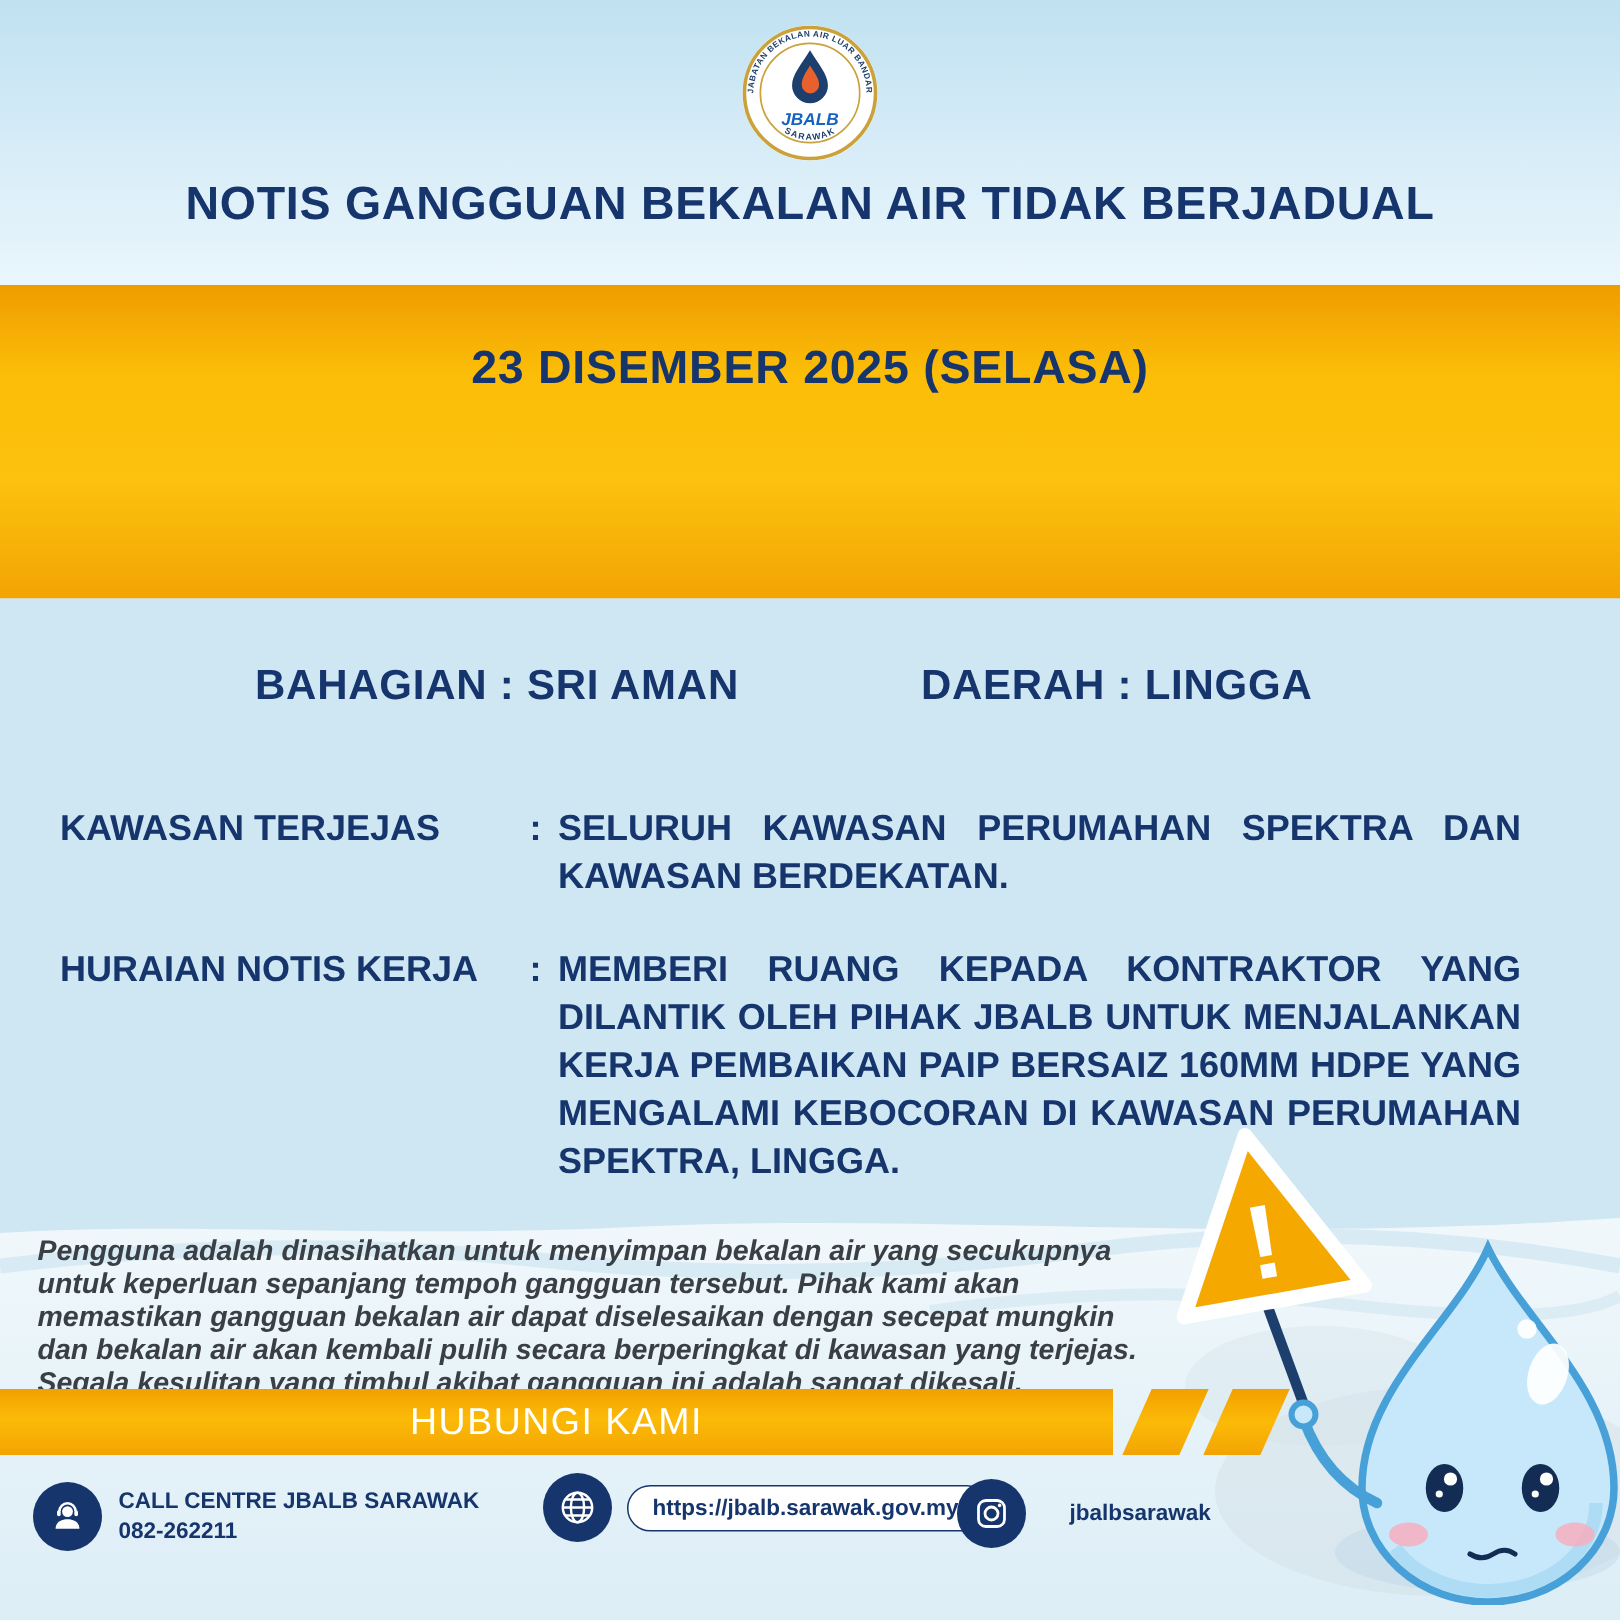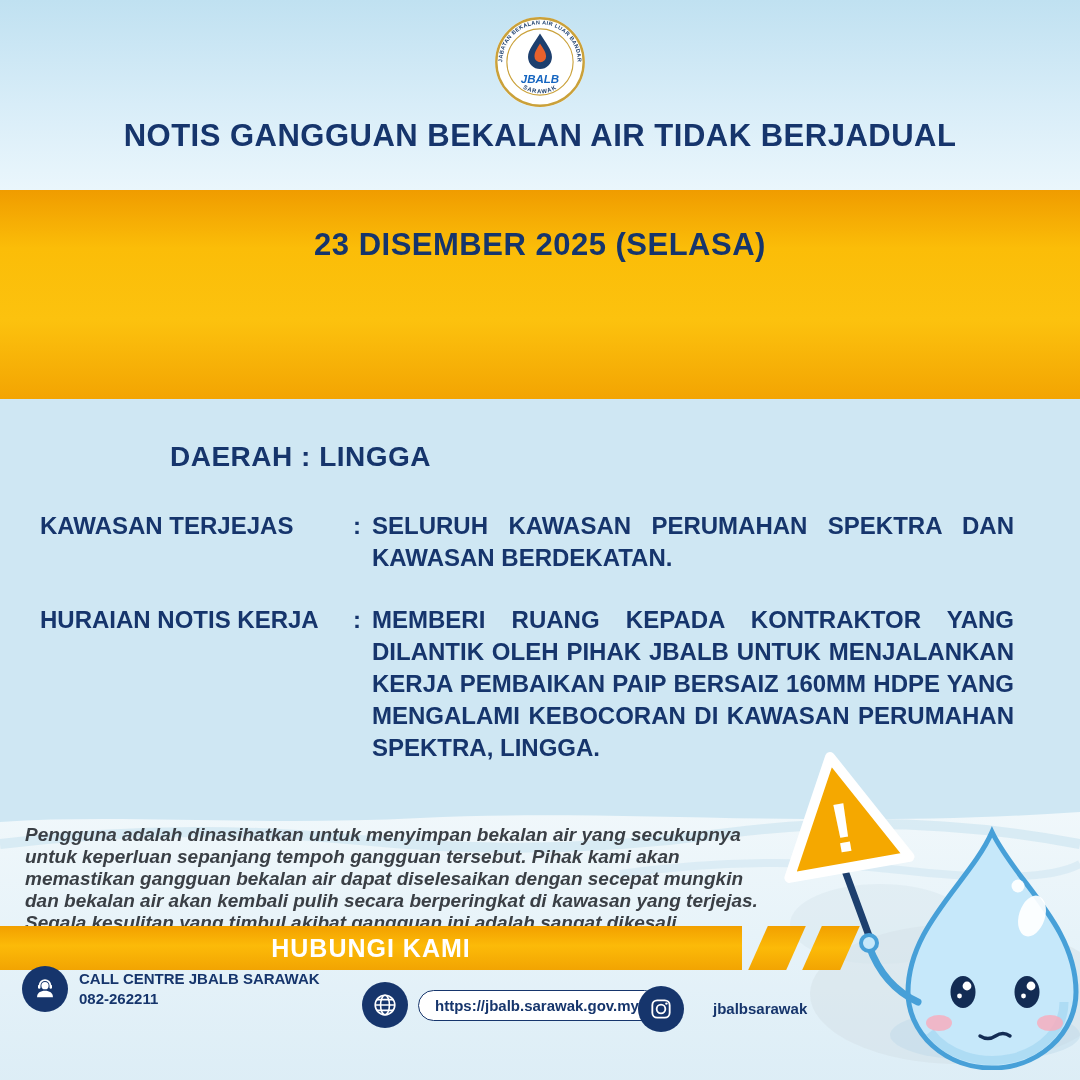--- a/index.html
+++ b/index.html
@@ -15,44 +15,44 @@
   
   .sched-banner { height:209px; background:linear-gradient(180deg,#f09c00 0%, #fbbd08 28%, #fcc20e 62%, #f3a402 100%);
                   text-align:center; padding-top:32px; }
   .sched-line { font-size:31px; font-weight:bold; color:#16356c; line-height:46px; letter-spacing:0.5px; }
 
   
   .details { height:405px; background:#cfe7f3; padding-top:42px; }
   .region-row { display:flex; justify-content:space-between; padding:0 205px 0 170px; }
   .region-item { font-size:28px; font-weight:bold; color:#16356c; letter-spacing:0.5px; }
   .detail-row { display:grid; grid-template-columns:302px 30px 1fr; padding:0 66px 0 40px; align-items:start; }
-  .detail-row.first { margin-top:37px; }
+  .detail-row.first { margin-top:64px; }
   .detail-row.second { margin-top:30px; }
   .detail-label, .detail-colon, .detail-value { font-size:24px; font-weight:bold; color:#16356c; line-height:32px; }
   .detail-colon { text-align:center; }
   .detail-value { text-align:justify; text-align-last:left; }
 
   
   .footer { position:relative; height:288px; background:linear-gradient(180deg,#f1f8fb 0%, #e7f3f9 45%, #dcedf6 100%); }
   .splash-decor { position:absolute; inset:0; pointer-events:none; }
   .advisory { position:absolute; top:20px; left:25px; width:752px; font-size:19px; line-height:22px;
               font-style:italic; font-weight:600; color:#3a3f45; }
 
   .contact-banner-row { position:absolute; top:122px; left:0; height:44px; display:flex; align-items:stretch; }
   .contact-banner { width:742px; background:linear-gradient(180deg,#f2a000 0%, #fcba08 45%, #f2a402 100%);
                     display:flex; align-items:center; justify-content:center; }
-  .contact-banner span { color:#ffffff; font-size:25px; font-weight:bold; letter-spacing:1px; }
+  .contact-banner span { color:#ffffff; font-size:25px; font-weight:normal; letter-spacing:1px; }
   .stripe { width:38px; margin-left:16px; background:linear-gradient(180deg,#f2a000 0%, #fcba08 50%, #f2a402 100%); transform:skewX(-24deg); }
 
   .contact-item { position:absolute; display:flex; align-items:center; }
   .icon-circle { width:46px; height:46px; border-radius:50%; background:#16356c; display:flex; align-items:center; justify-content:center; flex:0 0 46px; }
   .contact-text { margin-left:11px; color:#16356c; font-weight:bold; font-size:15px; line-height:20px; }
   .url-pill { margin-left:10px; background:#ffffff; border:1.5px solid #16356c; border-radius:17px; padding:6px 16px;
               color:#16356c; font-weight:bold; font-size:15px; }
-  .c-call { left:22px; top:162px;align-items:center; }
+  .c-call { left:22px; top:184px;align-items:center; }
   .c-web  { left:362px; top:178px; }
   .c-ig   { left:638px; top:182px;gap:18px; }
   .c-fb   { left:358px; top:236px; }
 
   
   .bottom-bar { height:22px; background:#1b3a6b; }
 
   
   .mascot { position:absolute; left:780px; top:740px; width:300px; height:330px; z-index:6; }
 </style>
@@ -84,20 +84,21 @@
     </div>
     <div class="page-title">NOTIS GANGGUAN BEKALAN AIR TIDAK BERJADUAL</div>
   </div>
 
   <div class="sched-banner">
     <div class="sched-line">23 DISEMBER 2025 (SELASA)</div>
   </div>
 
   <div class="details">
     <div class="region-row">
+      <span class="region-item">BAHAGIAN : SRI AMAN</span>
       <span class="region-item">DAERAH : LINGGA</span>
     </div>
 
     <div class="detail-row first">
       <div class="detail-label">KAWASAN TERJEJAS</div>
       <div class="detail-colon">:</div>
       <div class="detail-value">SELURUH KAWASAN PERUMAHAN SPEKTRA DAN KAWASAN BERDEKATAN.</div>
     </div>
 
     <div class="detail-row second">

